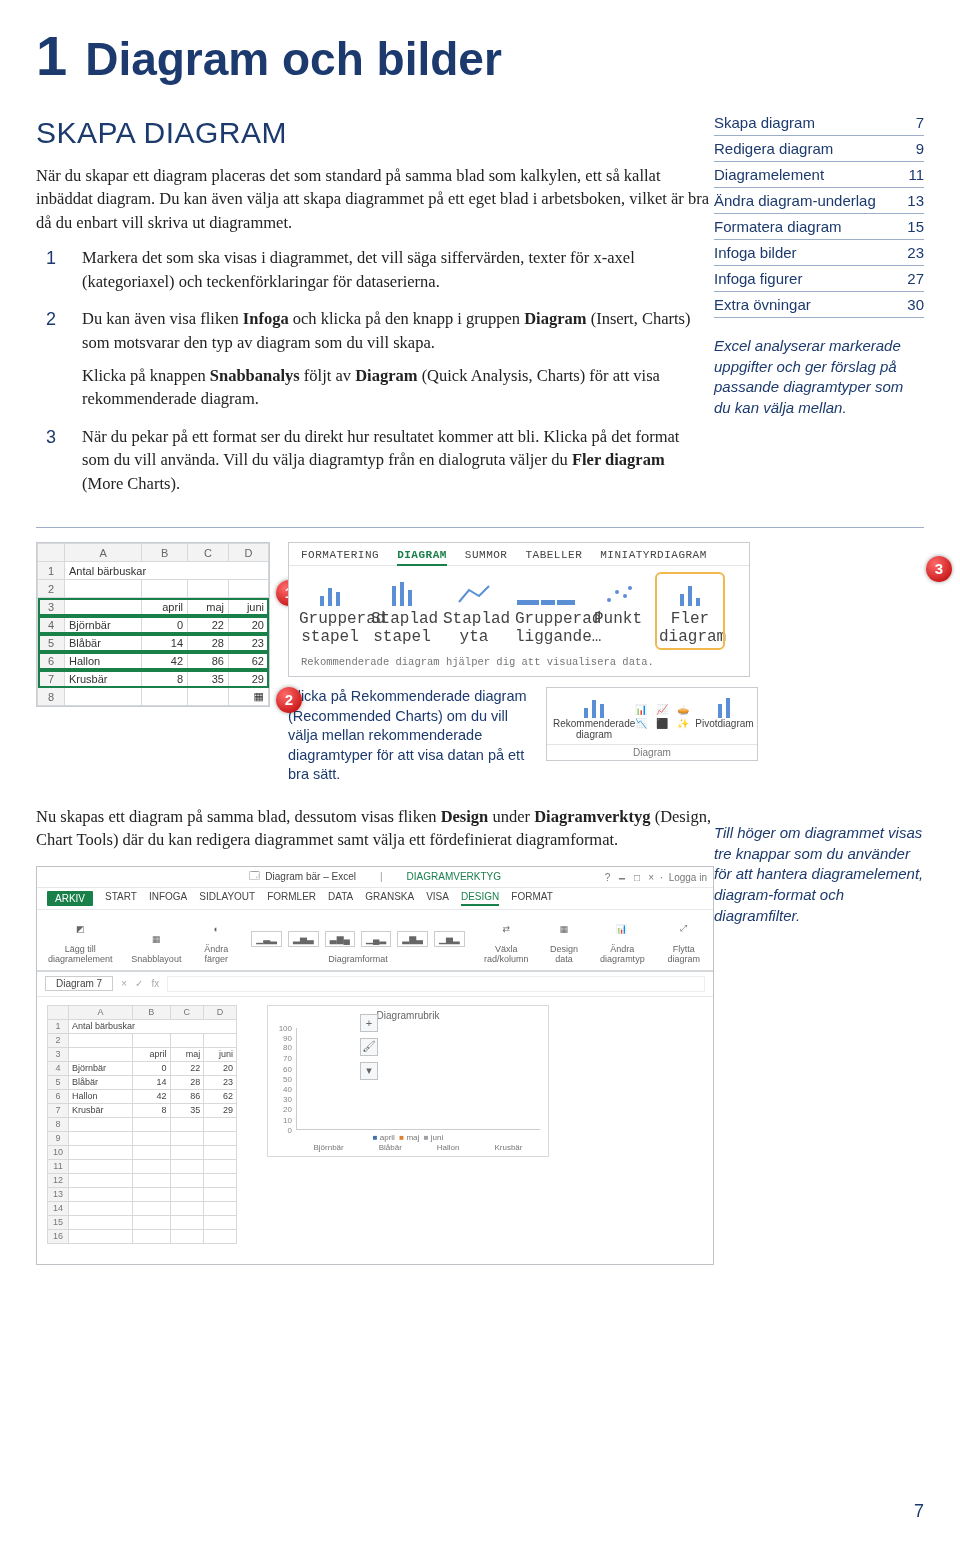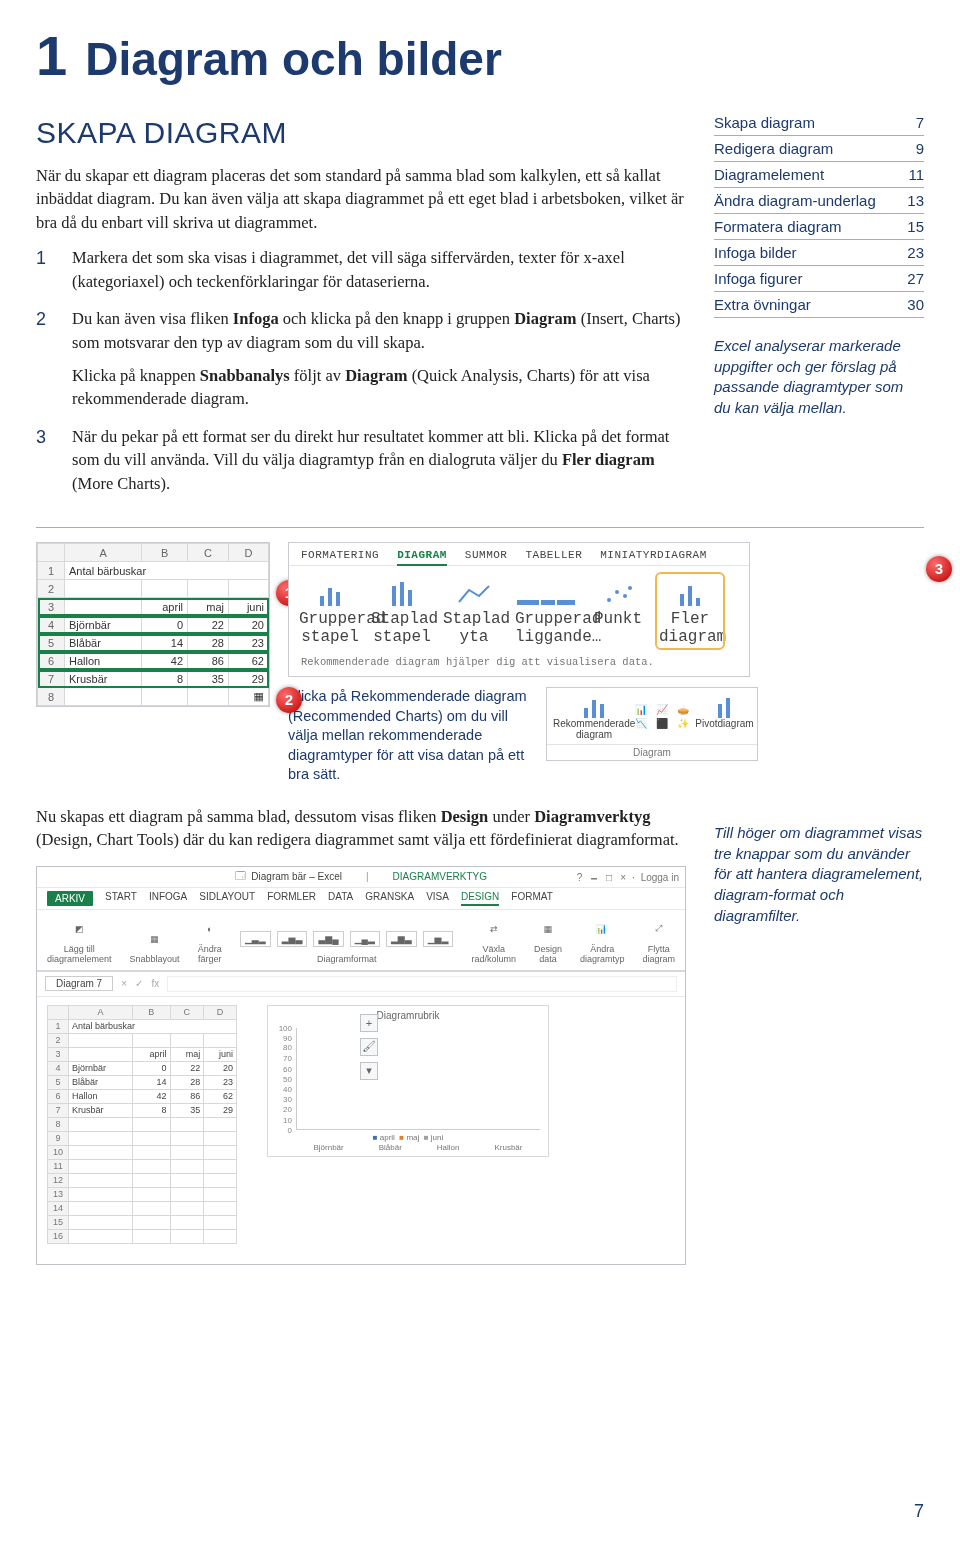--- a/index.html
+++ b/index.html
@@ -1,25 +1,25 @@
 <!DOCTYPE html>
 <html><head>
 <meta charset="utf-8">
 <style>
   html,body{margin:0;padding:0;background:#fff;font-family:Georgia,'Times New Roman',serif;color:#222}
   .page{width:960px;min-height:1544px;margin:0 auto;position:relative;padding:28px 36px 0 36px;box-sizing:border-box}
   .chapnum{font-family:Arial,Helvetica,sans-serif;font-weight:900;color:#1c3a6e;font-size:56px;line-height:1}
   .chaptitle{font-family:Arial,Helvetica,sans-serif;font-weight:900;color:#1c3a6e;font-size:46px;line-height:1}
   .chaprow{display:flex;align-items:baseline;gap:18px;margin-bottom:26px}
-  .cols{display:flex;gap:28px}
+  .cols{display:flex;}
   .main{flex:1 1 auto;min-width:0}
   .side{width:210px;flex:0 0 210px;font-family:Arial,Helvetica,sans-serif}
   h2.section{font-family:Arial,Helvetica,sans-serif;font-weight:400;color:#1c3a6e;font-size:30px;letter-spacing:.5px;margin:6px 0 14px 0}
   p{font-size:16.5px;line-height:1.42;margin:0 0 12px 0}
-  ol.steps{list-style:none;padding:0;margin:0;counter-reset:step}
+  ol.steps{list-style:none;padding:0;margin:10px;counter-reset:step}
   ol.steps>li{counter-increment:step;position:relative;padding-left:36px;margin:0 0 14px 0;font-size:16.5px;line-height:1.42}
   ol.steps>li::before{content:counter(step);position:absolute;left:0;top:0;font-family:Arial,Helvetica,sans-serif;font-weight:400;color:#1c3a6e;font-size:18px}
   ol.steps>li p{margin:0 0 10px 0}
   b{font-weight:bold}
   .toc{border-spacing:0;width:100%;font-size:15px;color:#1c3a6e}
   .toc td{border-bottom:1px solid #9dafc8;padding:4px 0}
   .toc td:last-child{text-align:right;padding-left:8px;width:28px}
   .sidenote{font-style:italic;color:#1c3a6e;font-size:15px;line-height:1.38;margin-top:18px}
   .hr{border:none;border-top:1.5px solid #9dafc8;margin:18px 0 14px 0}
   .figrow{display:flex;gap:18px;align-items:flex-start;margin:14px 0 8px 0}

